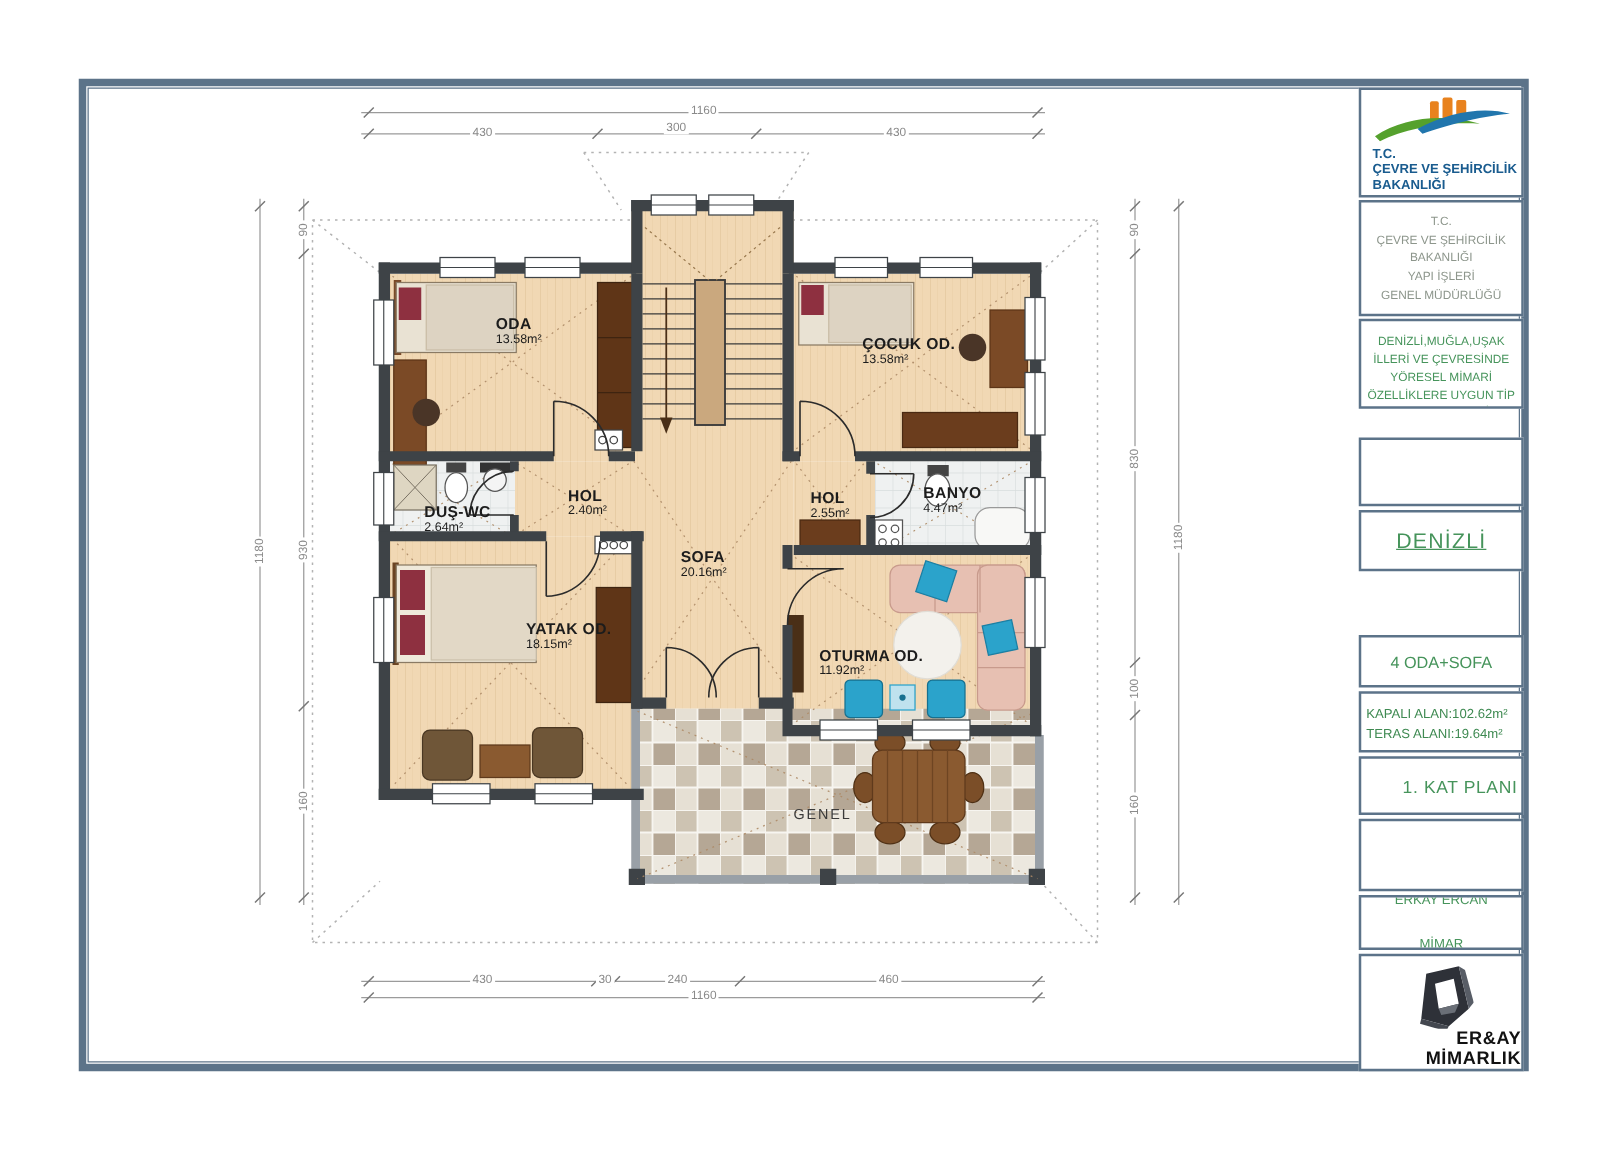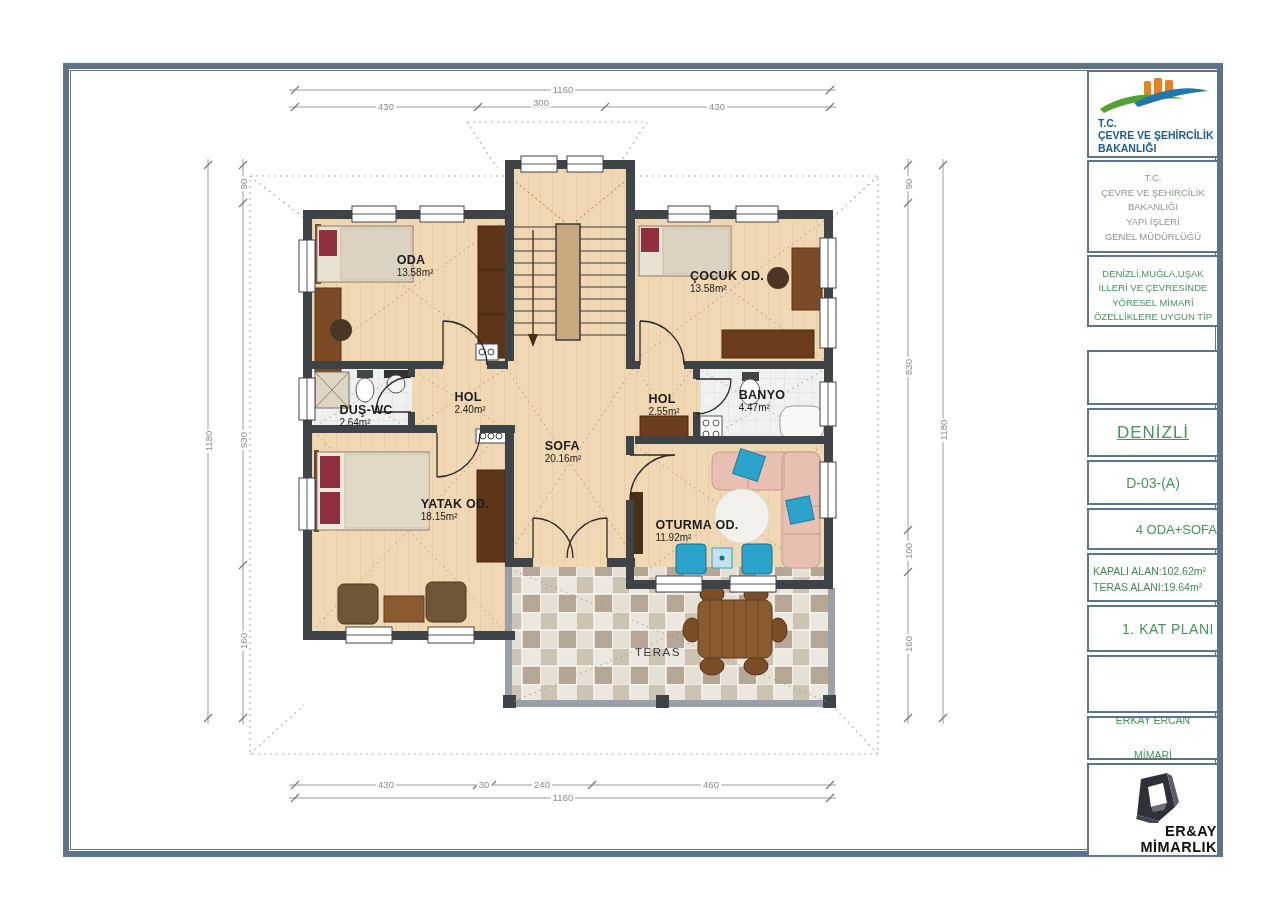--- a/index.html
+++ b/index.html
@@ -18,21 +18,21 @@
        background:#fff;padding:0 2px;white-space:nowrap;}
   .dim.v{transform:translate(-50%,-50%) rotate(-90deg);}
   
   .tcell{position:absolute;left:1087px;width:132px;border:2px solid #5c7389;background:#fff;
          box-sizing:border-box;overflow:hidden;}
   .logo-text{color:#1a5c8f;font-weight:700;font-size:10.5px;line-height:1.18;padding-left:9px;}
   .ministry{color:#8d968c;font-size:9.5px;line-height:1.55;text-align:center;padding-top:9px;}
   .project{color:#46945b;font-size:9.5px;line-height:1.5;text-align:center;padding-top:10px;}
   .city{color:#46945b;font-size:17px;letter-spacing:1px;text-align:center;font-weight:500;text-decoration:underline;}
   .code{color:#46945b;font-size:14px;text-align:center;}
-  .htype{color:#46945b;font-size:13px;text-align:right;}
+  .htype{color:#46945b;font-size:13px;text-align:center;}
   .alan{color:#3f8a52;font-size:10.5px;line-height:1.55;padding:8px 0 0 4px;}
   .plname{color:#46945b;font-size:14px;text-align:center;letter-spacing:.5px;margin-left:30px;}
   .arch{color:#46945b;font-size:10.5px;line-height:1.45;text-align:center;gap:20px;}
   .firm-name{color:#111;font-size:14.5px;font-weight:700;letter-spacing:.5px;text-align:right;}
   .firm-mail{color:#8a8a8a;font-size:6.5px;text-align:center;margin-top:1px;}
   .vcenter{display:flex;flex-direction:column;justify-content:center;height:100%;}
 </style>
 </head>
 <body>
 
@@ -307,21 +307,21 @@
   </div>
   <div class="lbl" style="left:455px;top:509px">
     <div class="room-name">YATAK OD.</div>
     <div class="room-area">18.15m²</div>
   </div>
   <div class="lbl" style="left:697px;top:530px">
     <div class="room-name">OTURMA OD.</div>
     <div class="room-area">11.92m²</div>
   </div>
   <div class="lbl" style="left:658px;top:652px">
-    <div class="teras-name">TERAS</div>
+    <div class="teras-name">GENEL</div>
   </div>
 
   <div class="dim" style="left:563px;top:89px">1160</div>
   <div class="dim" style="left:386px;top:106px">430</div>
   <div class="dim" style="left:541px;top:102px">300</div>
   <div class="dim" style="left:717px;top:106px">430</div>
 
   <div class="dim" style="left:386px;top:784px">430</div>
   <div class="dim" style="left:484px;top:784px">30</div>
   <div class="dim" style="left:542px;top:784px">240</div>
@@ -371,25 +371,20 @@
   </div>
 
   <div class="tcell" style="top:350px;height:55px"></div>
 
   <div class="tcell" style="top:408px;height:49px">
     <div class="vcenter">
         <div class="city">DENİZLİ</div>
       </div>
   </div>
 
-  <div class="tcell" style="top:460px;height:45px">
-    <div class="vcenter">
-        <div class="code">D-03-(A)</div>
-      </div>
-  </div>
 
   <div class="tcell" style="top:508px;height:42px">
     <div class="vcenter">
         <div class="htype">4 ODA+SOFA</div>
       </div>
   </div>
 
   <div class="tcell" style="top:553px;height:49px">
     <div class="alan">
       <div>KAPALI ALAN:102.62m²</div>
@@ -401,21 +396,21 @@
     <div class="vcenter">
         <div class="plname">1. KAT PLANI</div>
       </div>
   </div>
 
   <div class="tcell" style="top:655px;height:58px"></div>
 
   <div class="tcell" style="top:716px;height:44px">
     <div class="vcenter arch">
       <div>ERKAY ERCAN</div>
-      <div>MİMARİ</div>
+      <div>MİMAR</div>
     </div>
   </div>
 
   <div class="tcell" style="top:763px;height:94px">
     <svg width="52" height="54" style="display:block;margin:4px auto 0 auto">
       <path fill-rule="evenodd" fill="#2e3138" d="M14,10 L40,4 L48,38 L32,52 L10,46 Z M21,18 L36,14 L40,34 L24,38 Z"></path>
       <polygon points="40,4 48,38 52,33 45,7" fill="#585d66"></polygon>
       <polygon points="10,46 32,52 30,56 9,50" fill="#43474f"></polygon>
       <polygon points="24,38 40,34 37,41 26,43" fill="#6a6f77"></polygon>
     </svg>

